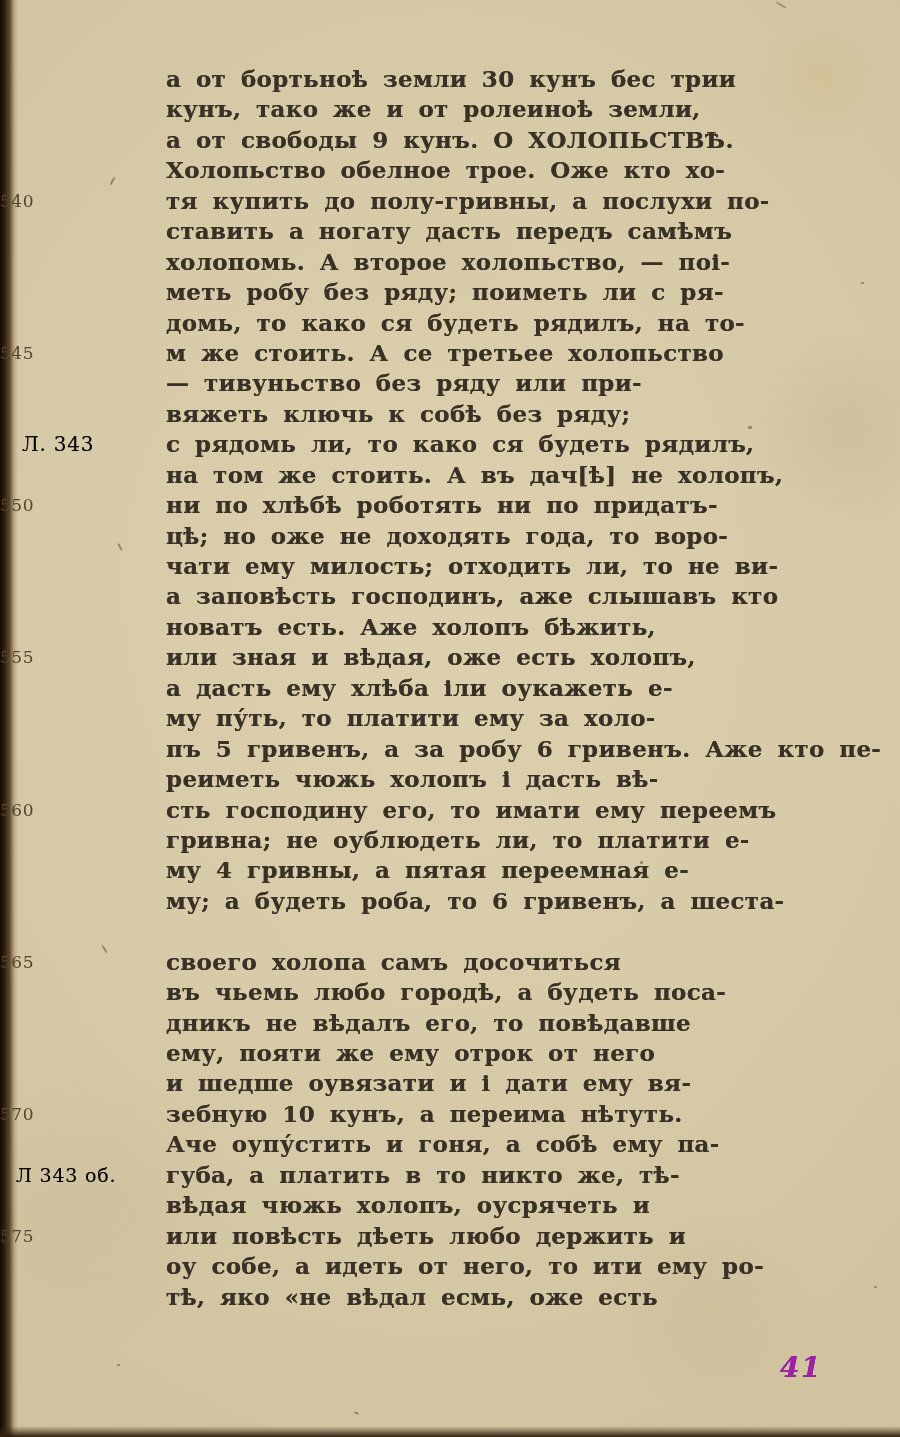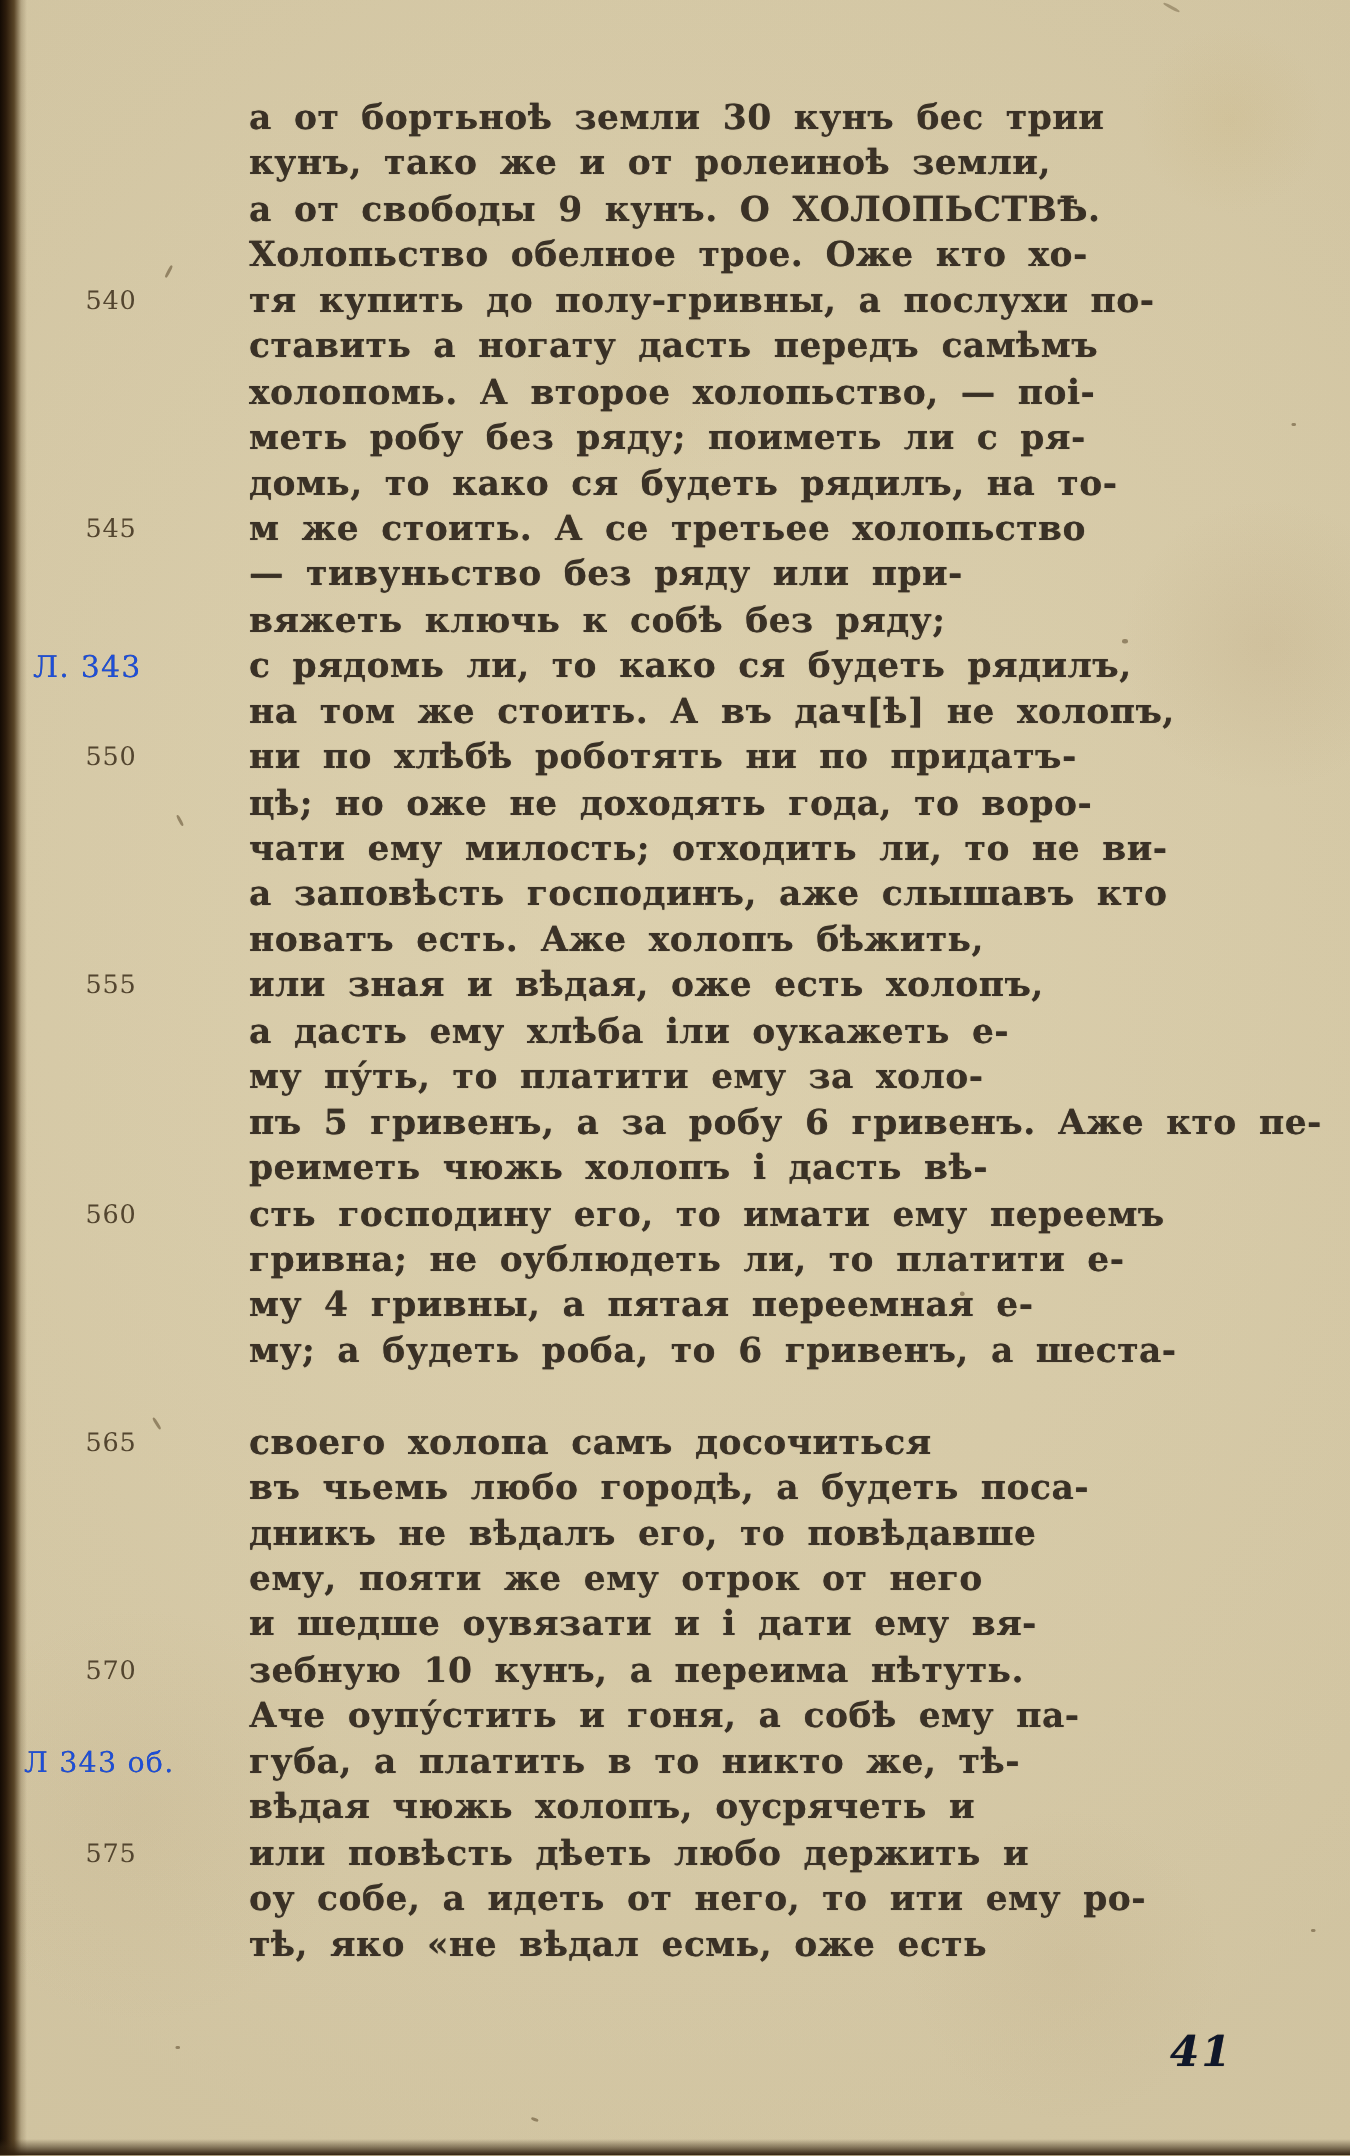--- a/index.html
+++ b/index.html
@@ -24,42 +24,42 @@
     position:absolute; left:0; top:0; bottom:0; width:18px;
     background:linear-gradient(to right, #130b04 0%, #2c1c0c 22%, #5a4628 52%, rgba(90,70,40,0.25) 78%, rgba(90,70,40,0) 100%);
   }
   .bottom-edge {
     position:absolute; left:0; right:0; bottom:0; height:11px;
     background:linear-gradient(to bottom, rgba(58,42,22,0) 0%, rgba(58,42,22,0.45) 45%, #2f1f0e 100%);
   }
   #text-block { position:absolute; top:64px; left:0; width:860px; }
   .line { display:flex; height:30.45px; }
   .num {
-    flex:0 0 148px; width:148px; text-align:center;
+    flex:0 0 148px; width:148px; text-align:left;
     font-size:17px; line-height:31px; color:#53452f;
     letter-spacing:0.5px;
   }
   .txt {
     margin-left:18px; font-size:23px; line-height:30.45px;
     color:#3a3126; letter-spacing:0.3px; word-spacing:0.28em;
     white-space:nowrap;
     text-shadow:0 0 0.5px rgba(58,49,38,0.75);
     font-weight:bold;
   }
   .folio-note {
-    position:absolute; color:#1d4ed8; letter-spacing:0.8px;
+    position:absolute; color:#000000; letter-spacing:0.8px;
     text-shadow:0 0 0.4px rgba(70,59,41,0.6);
     text-align:center;
   }
   .folio-1 { left:22px; top:432px; font-size:20px; }
   .folio-2 { left:16px; top:1164px; font-size:19px; }
   .page-number {
     position:absolute; left:780px; top:1351px;
     font-style:italic; font-weight:bold; font-size:28px;
-    color:#0f172a; letter-spacing:1.5px;
+    color:#a21caf; letter-spacing:1.5px;
     text-shadow:0 0 0.5px rgba(51,41,29,0.8);
   }
   .speck { position:absolute; background:#5d4a2e; border-radius:40%; opacity:0.55; pointer-events:none; }
 </style>
 </head>
 <body>
 
 <div class="stains"></div>
 <div class="binding-edge"></div>
 <div class="bottom-edge"></div>

